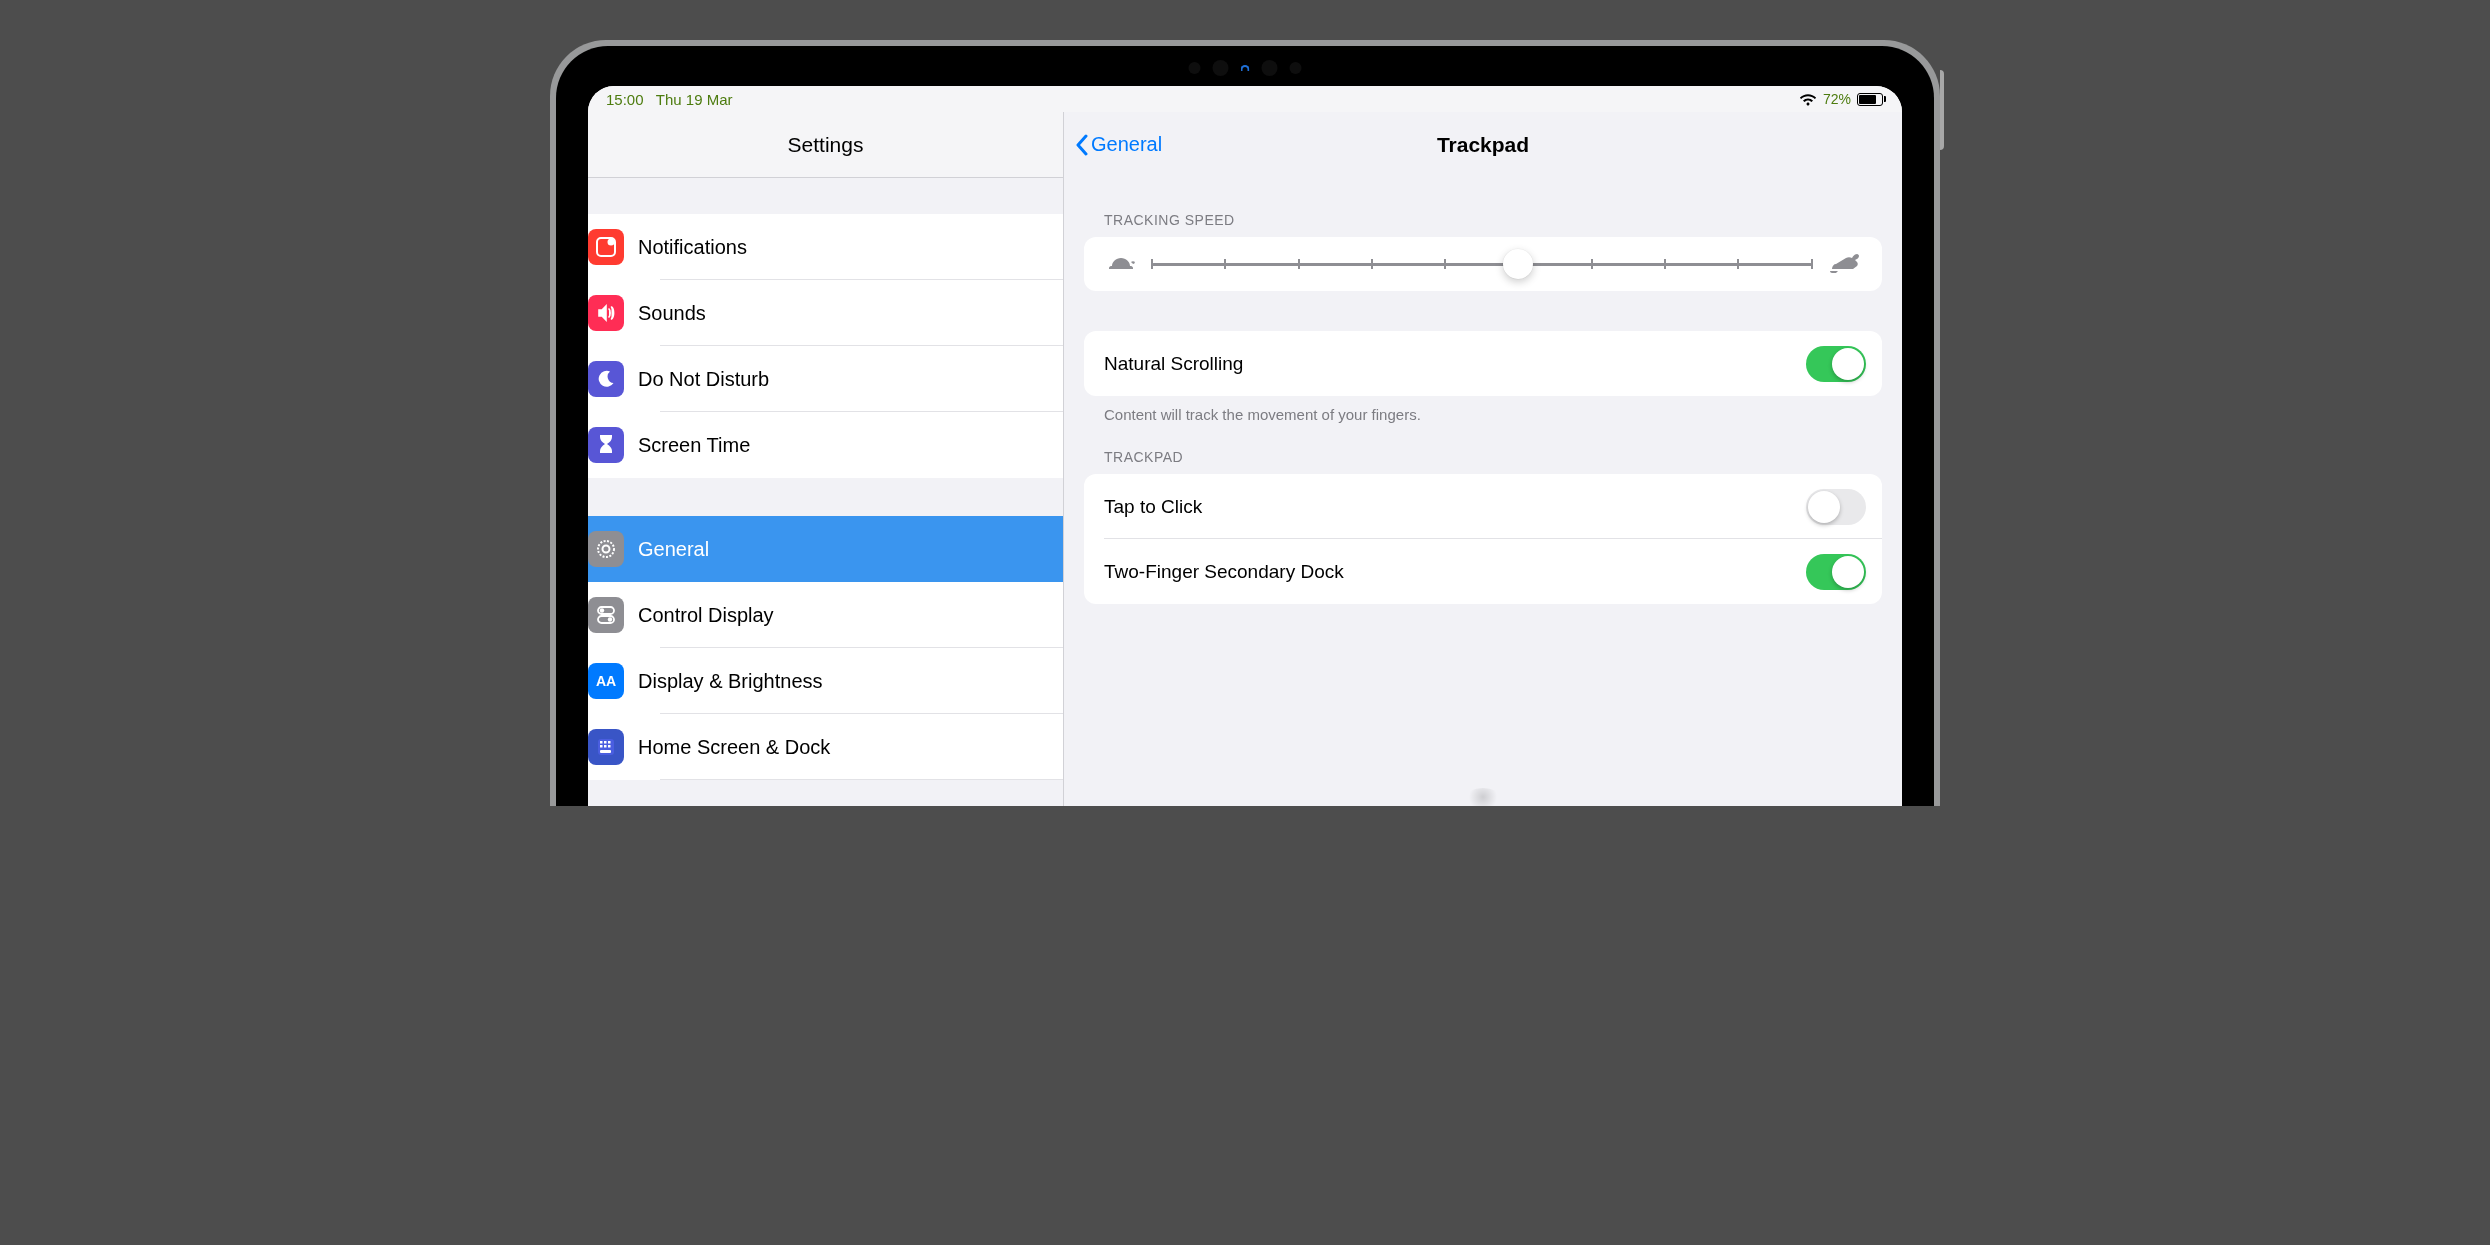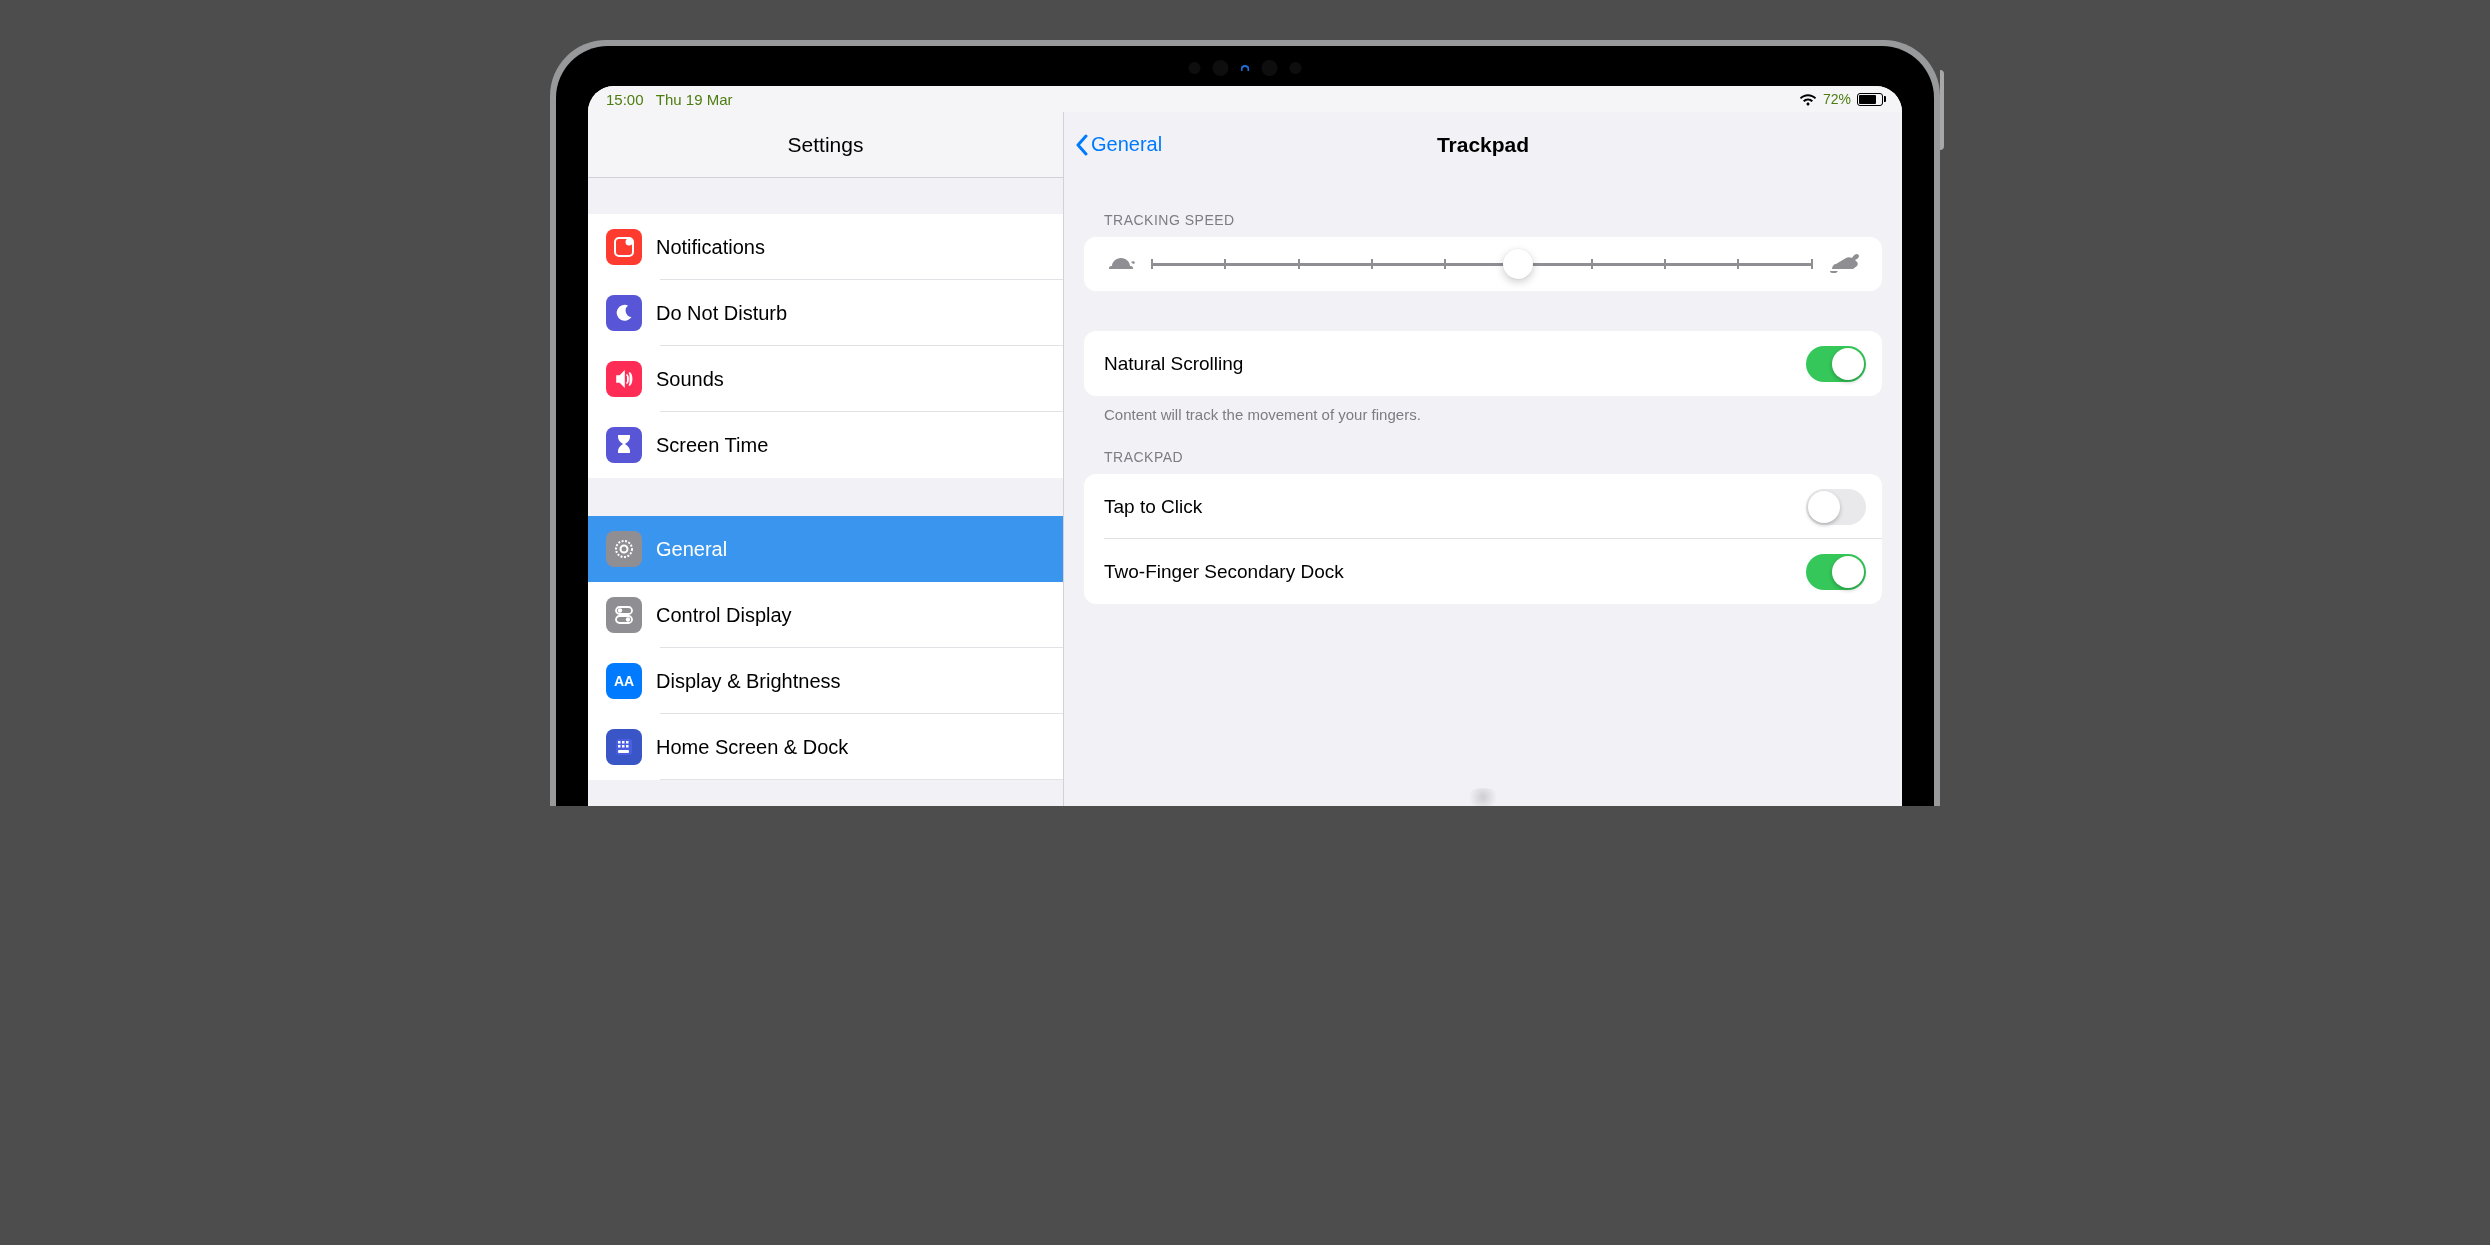--- a/index.html
+++ b/index.html
@@ -21,21 +21,21 @@
   .batt-fill { position: absolute; left: 1px; top: 1px; bottom: 1px; width: 72%; background: #000; border-radius: 1px; }
   .batt-cap { width: 2px; height: 6px; background: #000; margin-left: 1px; border-radius: 0 1px 1px 0; }
 
   .app { flex: 1; display: flex; min-height: 0; }
   .sidebar { width: 476px; background: #f2f2f6; border-right: 1px solid #d1d1d6; display: flex; flex-direction: column; }
   .sidebar-title { background: #f5f5f7; height: 66px; display: flex; align-items: center; justify-content: center; border-bottom: 1px solid #d1d1d6; }
   .sidebar-title span { font-weight: 400; font-size: 21px; }
   .side-spacer { height: 36px; }
   .group { background: #fff; }
   .group + .group { margin-top: 38px; }
-  .row { display: flex; align-items: center; height: 66px; padding-left: 18px; position: relative; }
+  .row { display: flex; align-items: center; height: 66px; position: relative; }
   .row .icon-slot { width: 36px; height: 36px; border-radius: 8px; display: flex; align-items: center; justify-content: center; margin-right: 14px; flex-shrink: 0; }
   .row .label { font-size: 20px; color: #000; }
   .row .sep { position: absolute; left: 72px; right: 0; bottom: 0; height: 1px; background: #e2e2e6; }
   .row.selected { background: #3a95ef; }
   .row.selected .label { color: #fff; }
 
   .main { flex: 1; background: #f2f2f6; display: flex; flex-direction: column; position: relative; }
   .main-header { height: 66px; display: flex; align-items: center; justify-content: center; border-bottom: 1px solid transparent; position: relative; }
   .back-btn { position: absolute; left: 10px; top: 0; bottom: 0; display: flex; align-items: center; color: #007aff; font-size: 20px; }
   .back-btn svg { margin-right: 2px; }
@@ -110,35 +110,35 @@
                 <div class="icon-slot" style="background:#ff3b30">
                   <svg width="22" height="22" viewBox="0 0 22 22">
                       <rect x="2" y="2" width="18" height="18" rx="4" fill="none" stroke="#fff" stroke-width="2"></rect>
                       <circle cx="16" cy="6" r="3.5" fill="#fff"></circle>
                     </svg>
                 </div>
                 <span class="label">Notifications</span>
                 <div class="sep"></div>
               </div>
               <div class="row">
+                <div class="icon-slot" style="background:#ff2d55">
+                  <svg width="20" height="20" viewBox="0 0 20 20">
+                      <path fill="#fff" d="M3 7h3l4-4v14l-4-4H3zM13 6c1.5 1 1.5 7 0 8M15.5 4c2.8 2 2.8 10 0 12" stroke="#fff" stroke-width="1.6" stroke-linecap="round"></path>
+                    </svg>
+                </div>
+                <span class="label">Sounds</span>
+                <div class="sep"></div>
+              </div>
+              <div class="row">
                 <div class="icon-slot" style="background:#5856d6">
                   <svg width="20" height="20" viewBox="0 0 20 20">
                       <path fill="#fff" d="M14 2.5A8 8 0 1 0 17.5 14 6.5 6.5 0 0 1 14 2.5z"></path>
                     </svg>
                 </div>
                 <span class="label">Do Not Disturb</span>
-                <div class="sep"></div>
-              </div>
-              <div class="row">
-                <div class="icon-slot" style="background:#ff2d55">
-                  <svg width="20" height="20" viewBox="0 0 20 20">
-                      <path fill="#fff" d="M3 7h3l4-4v14l-4-4H3zM13 6c1.5 1 1.5 7 0 8M15.5 4c2.8 2 2.8 10 0 12" stroke="#fff" stroke-width="1.6" stroke-linecap="round"></path>
-                    </svg>
-                </div>
-                <span class="label">Sounds</span>
                 <div class="sep"></div>
               </div>
               <div class="row">
                 <div class="icon-slot" style="background:#5856d6">
                   <svg width="18" height="22" viewBox="0 0 18 22">
                       <path fill="#fff" d="M3 1h12v2c0 3-2 5-5 7 3 2 5 4 5 7v2H3v-2c0-3 2-5 5-7-3-2-5-4-5-7V1z"></path>
                     </svg>
                 </div>
                 <span class="label">Screen Time</span>
               </div>

